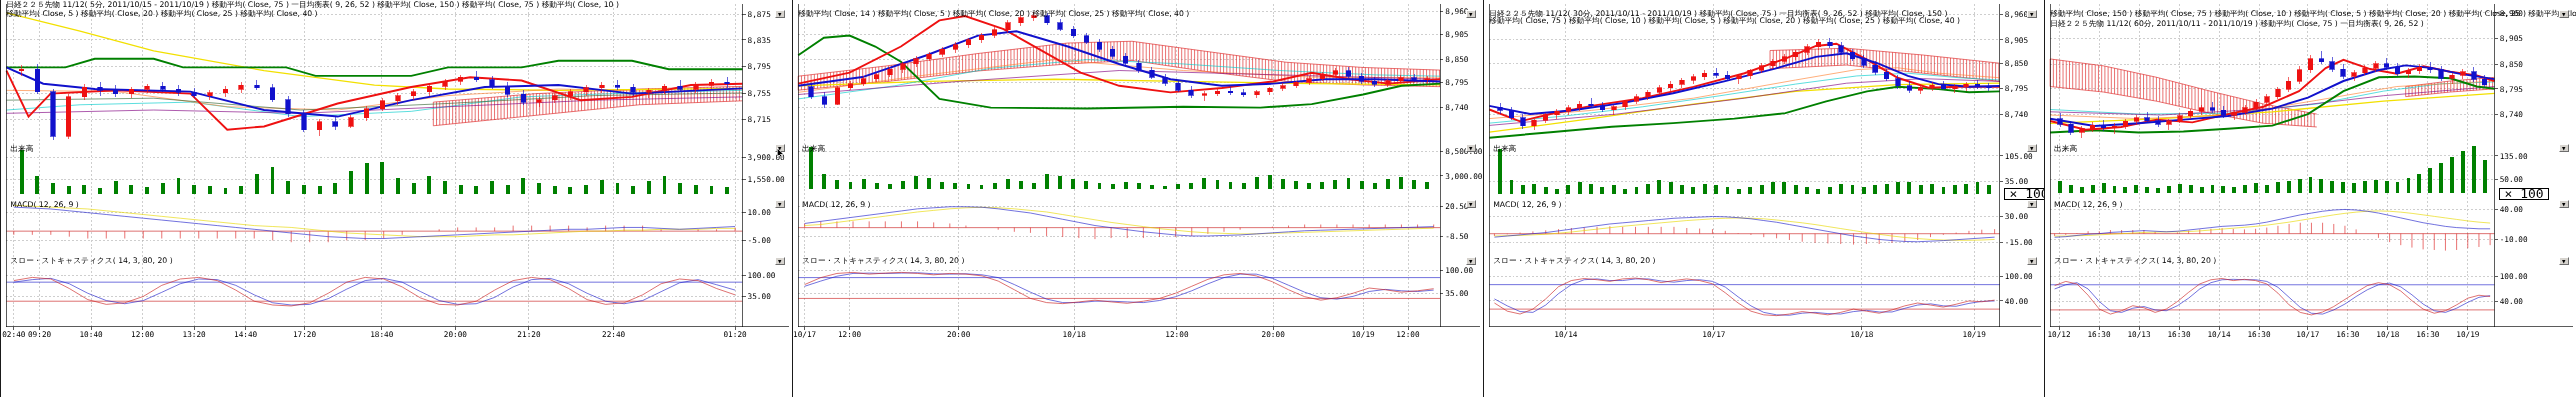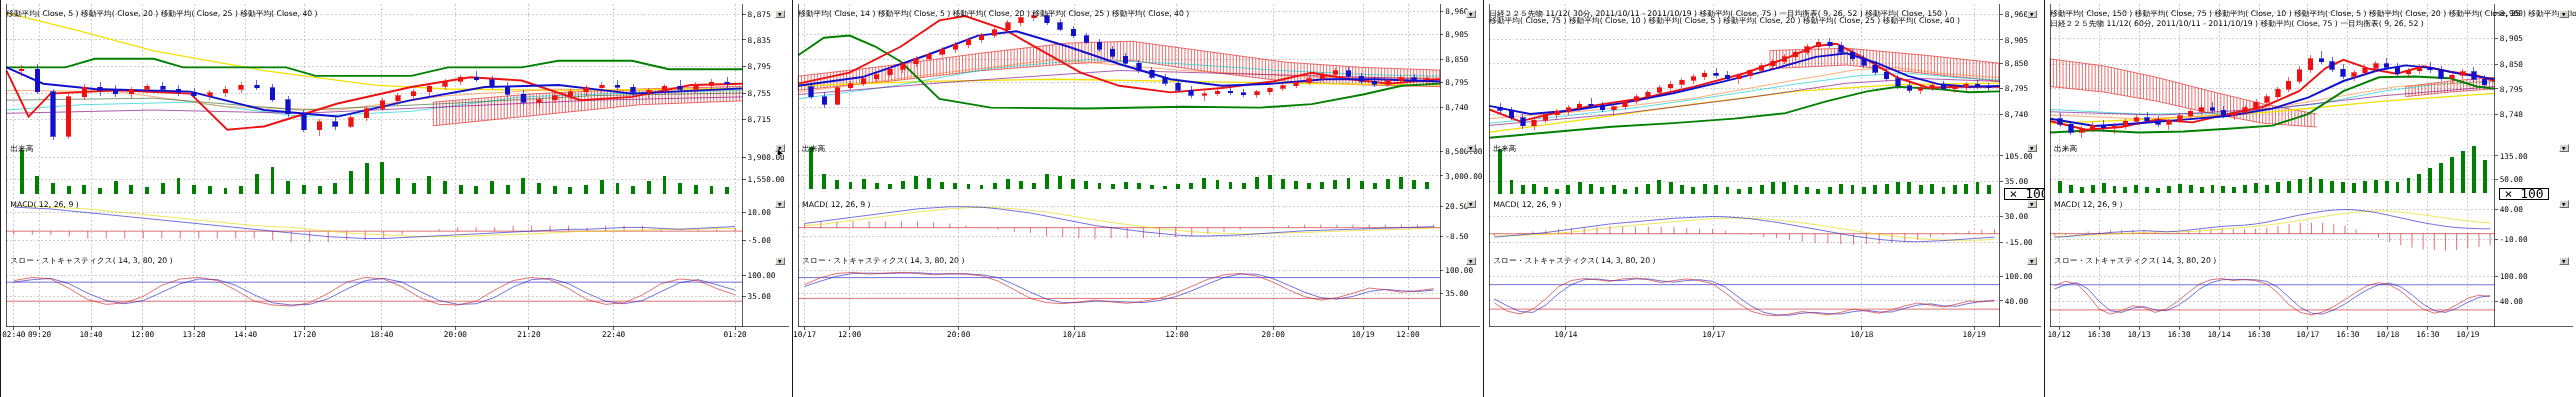--- a/index.html
+++ b/index.html
@@ -398,20 +398,21 @@
           <polyline points="19.42,437.84615384615387 48.116410256410255,433.9076923076923 76.81282051282051,431.9384615384615 105.50923076923077,440.3076923076923 134.205641025641,455.0769230769231 162.9020512820513,466.4 191.59846153846155,471.32307692307694 220.2948717948718,466.4 248.99128205128207,453.6 277.6876923076923,440.3076923076923 306.3841025641026,432.9230769230769 335.0805128205128,433.9076923076923 363.7769230769231,442.7692307692308 392.47333333333336,457.53846153846155 421.1697435897436,469.84615384615387 449.86615384615385,473.2923076923077 478.5625641025641,472.3076923076923 507.25897435897434,463.44615384615383 535.9553846153846,448.67692307692306 564.6517948717949,435.38461538461536 593.3482051282051,431.9384615384615 622.0446153846154,437.84615384615387 650.7410256410257,452.61538461538464 679.4374358974359,466.4 708.1338461538462,472.3076923076923 736.8302564102564,471.32307692307694 765.5266666666666,461.4769230769231 794.223076923077,445.2307692307692 822.9194871794872,433.9076923076923 851.6158974358974,431.9384615384615 880.3123076923077,440.3076923076923 909.008717948718,455.0769230769231 937.7051282051282,467.38461538461536 966.4015384615383,471.32307692307694 995.0979487179487,466.4 1023.7943589743588,452.61538461538464 1052.4907692307693,438.83076923076925 1081.1871794871795,433.9076923076923 1109.88358974359,441.7846153846154 1138.58,450.15384615384613" fill="none" stroke="#2222cc" stroke-width="1"></polyline>
           <polyline points="19.42,435.38461538461536 48.116410256410255,430.46153846153845 76.81282051282051,432.9230769230769 105.50923076923077,447.6923076923077 134.205641025641,464.9230769230769 162.9020512820513,472.3076923076923 191.59846153846155,469.84615384615387 220.2948717948718,460 248.99128205128207,442.7692307692308 277.6876923076923,432.9230769230769 306.3841025641026,430.46153846153845 335.0805128205128,435.38461538461536 363.7769230769231,450.15384615384613 392.47333333333336,467.38461538461536 421.1697435897436,473.2923076923077 449.86615384615385,474.7692307692308 478.5625641025641,469.84615384615387 507.25897435897434,455.0769230769231 535.9553846153846,437.84615384615387 564.6517948717949,430.46153846153845 593.3482051282051,432.9230769230769 622.0446153846154,445.2307692307692 650.7410256410257,462.46153846153845 679.4374358974359,472.3076923076923 708.1338461538462,473.2923076923077 736.8302564102564,467.38461538461536 765.5266666666666,450.15384615384613 794.223076923077,435.38461538461536 822.9194871794872,430.46153846153845 851.6158974358974,433.9076923076923 880.3123076923077,447.6923076923077 909.008717948718,464.9230769230769 937.7051282051282,472.3076923076923 966.4015384615383,469.84615384615387 995.0979487179487,457.53846153846155 1023.7943589743588,440.3076923076923 1052.4907692307693,432.9230769230769 1081.1871794871795,435.38461538461536 1109.88358974359,447.6923076923077 1138.58,457.53846153846155" fill="none" stroke="#cc2222" stroke-width="1"></polyline>
         </g>
         <line x1="8" y1="6" x2="8" y2="507" stroke="#000" stroke-width="1"></line>
         <line x1="1150" y1="6" x2="1150" y2="507" stroke="#000" stroke-width="1"></line>
         <line x1="8" y1="507" x2="1222" y2="507" stroke="#000" stroke-width="1"></line>
         <text x="14" y="234" text-anchor="start" fill="#000" font-size="12" font-family="&quot;DejaVu Sans&quot;, sans-serif">出来高</text>
         <text x="14" y="321" text-anchor="start" fill="#000" font-size="12" font-family="&quot;DejaVu Sans&quot;, sans-serif">MACD( 12, 26, 9 )</text>
         <text x="14" y="408" text-anchor="start" fill="#000" font-size="12" font-family="&quot;DejaVu Sans&quot;, sans-serif">スロー・ストキャスティクス( 14, 3, 80, 20 )</text>
       </svg>
+      <div class="hdr" style="top: 1.3px;">日経２２５先物 11/12( 5分, 2011/10/15 - 2011/10/19 )   移動平均( Close, 75 )   一目均衡表( 9, 26, 52 )   移動平均( Close, 150 )   移動平均( Close, 75 )   移動平均( Close, 10 )</div>
       <div class="hdr" style="top: 9.7px;">移動平均( Close, 5 )   移動平均( Close, 20 )   移動平均( Close, 25 )   移動平均( Close, 40 )</div>
       <div class="pbtn" style="left: 774px; top: 9.7px;">▼</div>
       <div class="pbtn" style="left: 774px; top: 144px;">▼</div>
       <div class="pbtn" style="left: 774px; top: 200px;">▼</div>
       <div class="pbtn" style="left: 774px; top: 257px;">▼</div>
     </div>
     <div class="chart-window" style="left: 792px; width: 691px;">
       <svg width="691" height="348" viewBox="0 0 1072 540" style="position:absolute;left:0;top:0">
         <line x1="17.96" y1="6" x2="17.96" y2="507" stroke="#b3b3b3" stroke-width="1" stroke-dasharray="3,3"></line>
         <line x1="17.96" y1="507" x2="17.96" y2="512" stroke="#000" stroke-width="1"></line>

